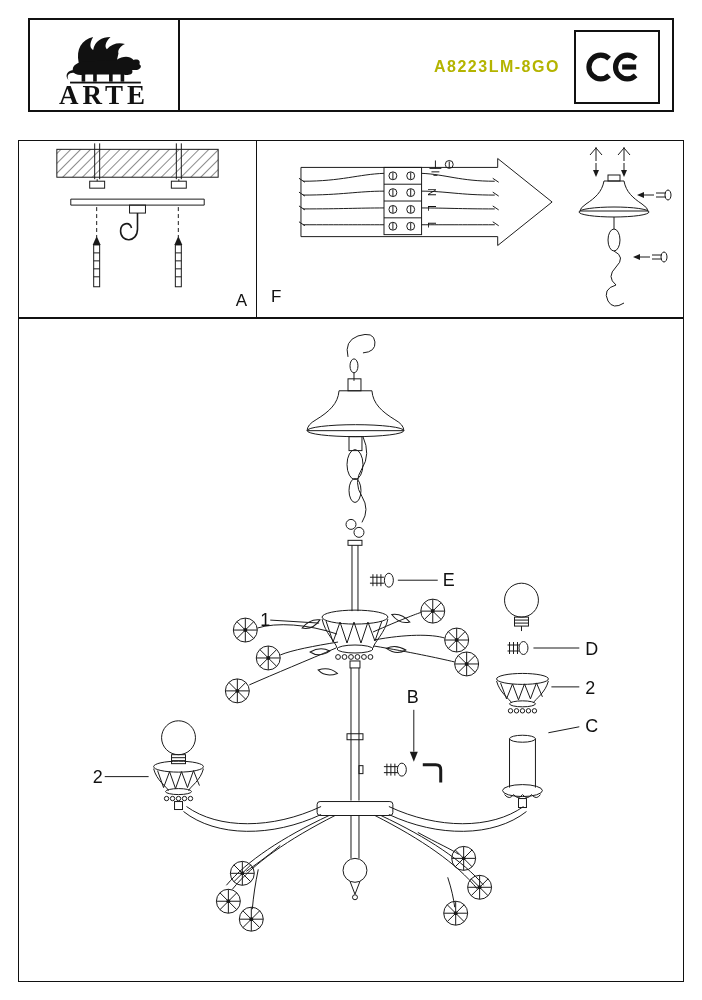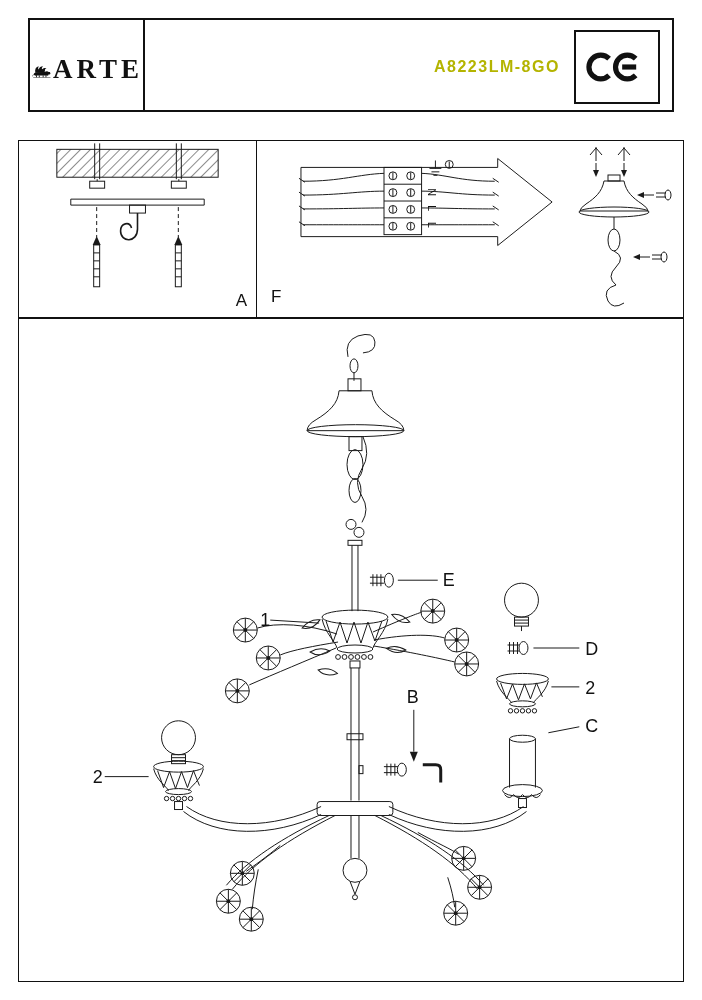--- a/index.html
+++ b/index.html
@@ -2,22 +2,22 @@
 <html><head>
 <meta charset="utf-8">
 <style>
   * { margin:0; padding:0; box-sizing:border-box; }
   html,body { background:#ffffff; }
   body { width:702px; height:1000px; font-family:"Liberation Sans",sans-serif; color:#111; }
   .page { position:relative; width:702px; height:1000px; background:#fff; overflow:hidden; }
 
   
   .header { position:absolute; left:28px; top:18px; width:646px; height:94px; border:2px solid #111; }
-  .logo-box { position:absolute; left:0; top:0; width:115px; height:100%; border-right:2px solid #111;
-              display:flex; flex-direction:row; align-items:center; justify-content:center; padding-top:13px; }
+  .logo-box { position:absolute; left:0; top:0; width:150px; height:100%; border-right:2px solid #111;
+              display:flex; flex-direction:column; align-items:center; justify-content:center; padding-top:13px; }
   .logo-box svg { width:112px; height:52px; }
   .brand { font-family:"Liberation Serif",serif; font-weight:bold; font-size:27px; letter-spacing:4px; line-height:1; margin-top:-4px; }
   .title { position:absolute; left:258px; top:27px; font-size:16px; font-weight:600; letter-spacing:3.5px; line-height:24px; white-space:nowrap; }
   .model { position:absolute; left:404px; top:38px; font-size:16px; font-weight:600; letter-spacing:1.5px; color:#b4b400; white-space:nowrap; }
   .ce-box { position:absolute; right:12px; top:10px; width:86px; height:74px; border:2px solid #111;
             display:flex; align-items:center; justify-content:center; }
   .ce-box svg { width:62px; height:38px; }
 
   
   .figures-row { position:absolute; left:18px; top:140px; width:666px; height:178px; border:1.5px solid #111; }

